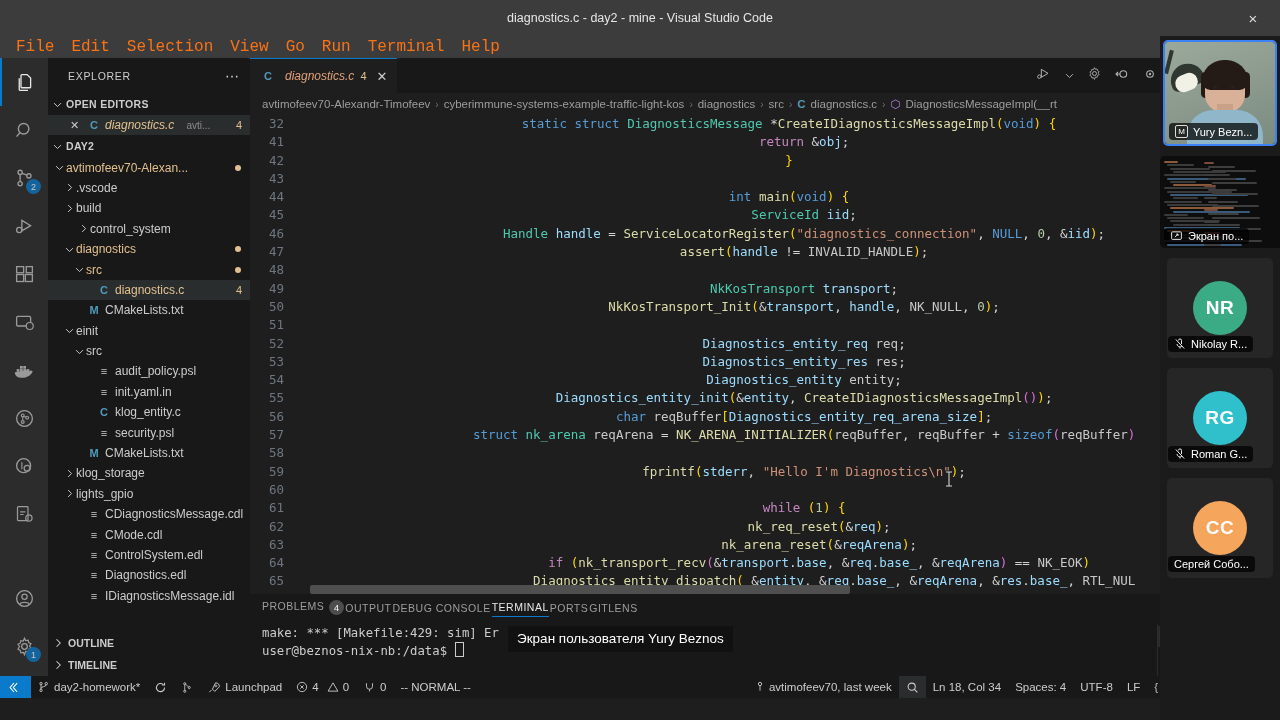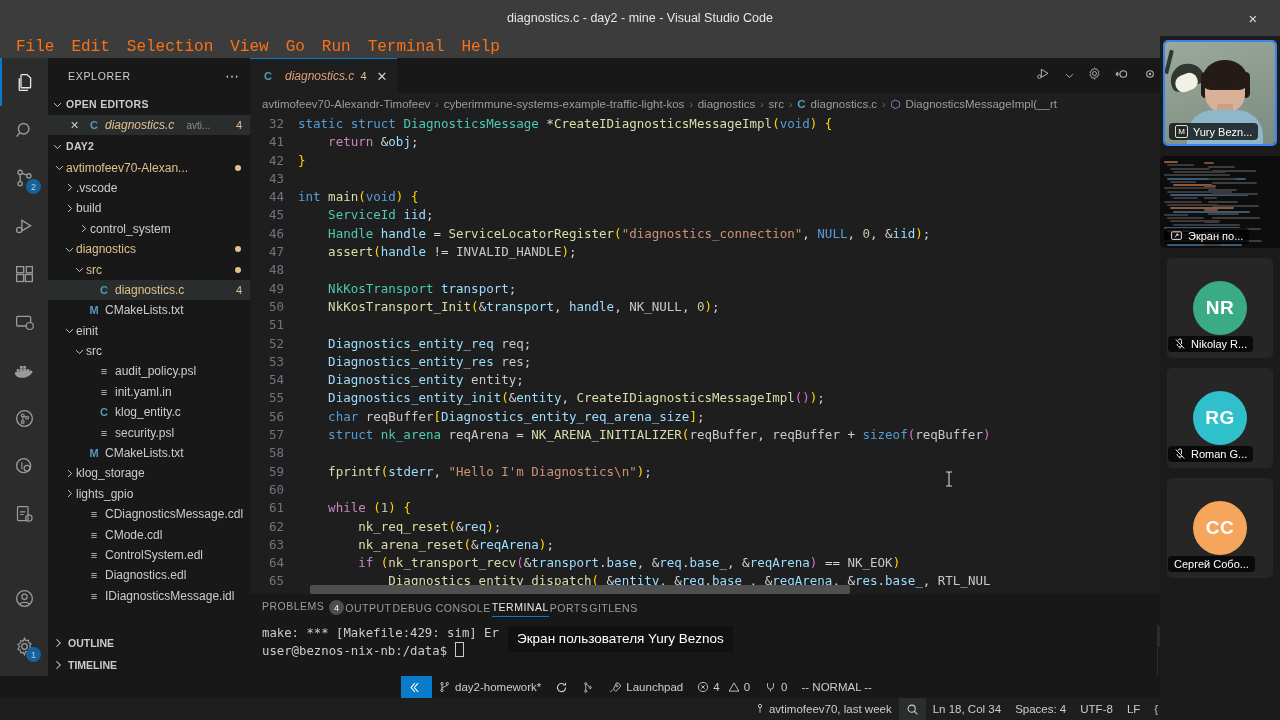--- a/index.html
+++ b/index.html
@@ -59,21 +59,21 @@
 
   .crumbs{height:22px;display:flex;align-items:center;padding-left:12px;font-size:11.5px;color:#9d9d9d;gap:5px;white-space:nowrap;overflow:hidden;}
   .crumbs .sep{color:#707070;font-size:10px;}
   .crumbs .cc{color:#519aba;font-weight:bold;}
   .crumbs .sym{color:#b180d7;}
 
   .codewrap{flex:1;position:relative;overflow:hidden;background:#1e1e1e;}
   .code{position:absolute;inset:0;font-family:"DejaVu Sans Mono","Liberation Mono",monospace;font-size:12.5px;line-height:18.3px;white-space:pre;}
   .ln{position:relative;height:18.3px;display:flex;}
   .num{width:48px;flex:0 0 48px;text-align:right;padding-right:14px;box-sizing:border-box;color:#6e7681;}
-  .txt{flex:1;}
+  .txt{flex:1;text-align:center;}
   .minimap{position:absolute;right:14px;top:0;width:88px;bottom:0;opacity:.62;}
   .mmline{height:2.1px;margin-bottom:1.1px;}
   .vscroll{position:absolute;right:0;top:0;width:14px;bottom:0;background:transparent;}
   .vthumb{position:absolute;right:1px;top:148px;width:10px;height:128px;background:#4f4f4f;border-radius:2px;}
   .hscroll{position:absolute;left:60px;bottom:0;height:9px;width:540px;background:#4f4f4f;border-radius:2px;}
 
   
   .kw{color:#569cd6}.kw2{color:#c586c0}.ty{color:#4ec9b0}.fn{color:#dcdcaa}.vr{color:#9cdcfe}
   .st{color:#ce9178}.nu{color:#b5cea8}.pl{color:#d4d4d4}.br1{color:#ffd700}.br2{color:#da70d6}
   .mc{color:#c8c8c8}
@@ -88,21 +88,21 @@
   .term{flex:1;display:flex;}
   .termtext{flex:1;font-family:"DejaVu Sans Mono","Liberation Mono",monospace;font-size:12.3px;line-height:18px;color:#cccccc;padding-left:12px;position:relative;}
   .termlist{width:122px;border-left:1px solid #2b2b2b;padding-top:2px;}
   .tl-row{height:21px;display:flex;align-items:center;gap:6px;font-size:11.5px;color:#ccc;padding-left:10px;}
   .tl-row.sel{background:#2a2d2e;}
   .tl-row .sub{color:#8a8a8a;font-size:11px;}
   .cursorblk{display:inline-block;width:7px;height:13px;border:1px solid #ccc;vertical-align:-2px;}
   .tooltip{position:absolute;left:0;top:0;background:#111;color:#fff;font-family:"Liberation Sans",sans-serif;font-size:13.5px;padding:4px 9px;white-space:nowrap;}
 
   
-  .status{height:22px;background:#181818;display:flex;align-items:center;font-size:11.5px;color:#cccccc;flex-direction:column;}
+  .status{height:22px;background:#181818;display:flex;align-items:center;font-size:11.5px;color:#cccccc;}
   .st-left{display:flex;align-items:center;}
   .st-right{margin-left:auto;display:flex;align-items:center;}
   .sitem{display:flex;align-items:center;gap:4px;padding:0 7px;height:22px;}
   .remote{background:#0a7aca;color:#fff;padding:0 9px;height:22px;display:flex;align-items:center;}
   .warnbg{background:#c9a227;color:#1e1e1e;}
 
   
   .videopane{position:absolute;right:0;top:36px;width:120px;height:684px;background:#1b1b1b;}
   .vtile{position:relative;width:128px;margin:6px auto 0;border-radius:5px;overflow:hidden;}
   .vtile.speaker{border:2px solid #3b82f6;width:110px;margin-top:4px;}

